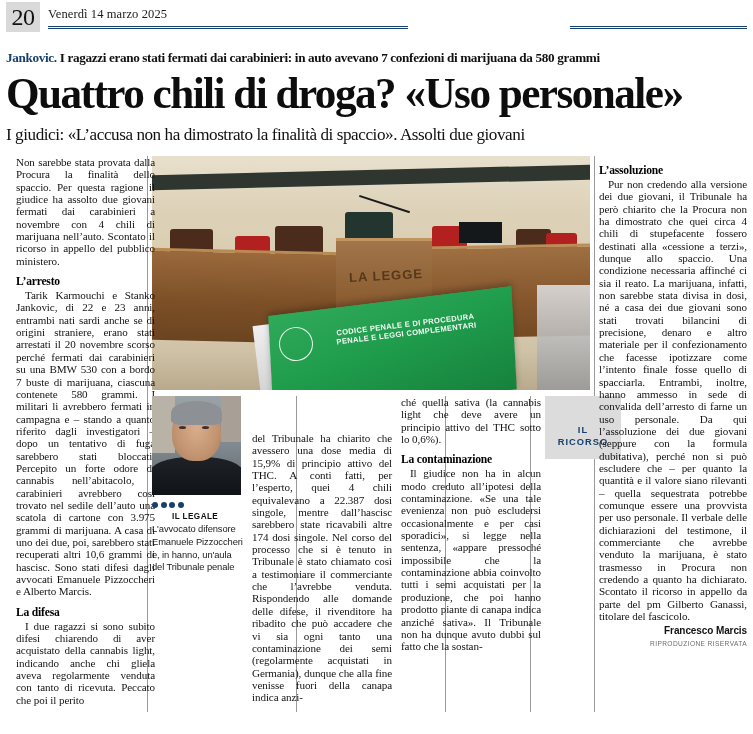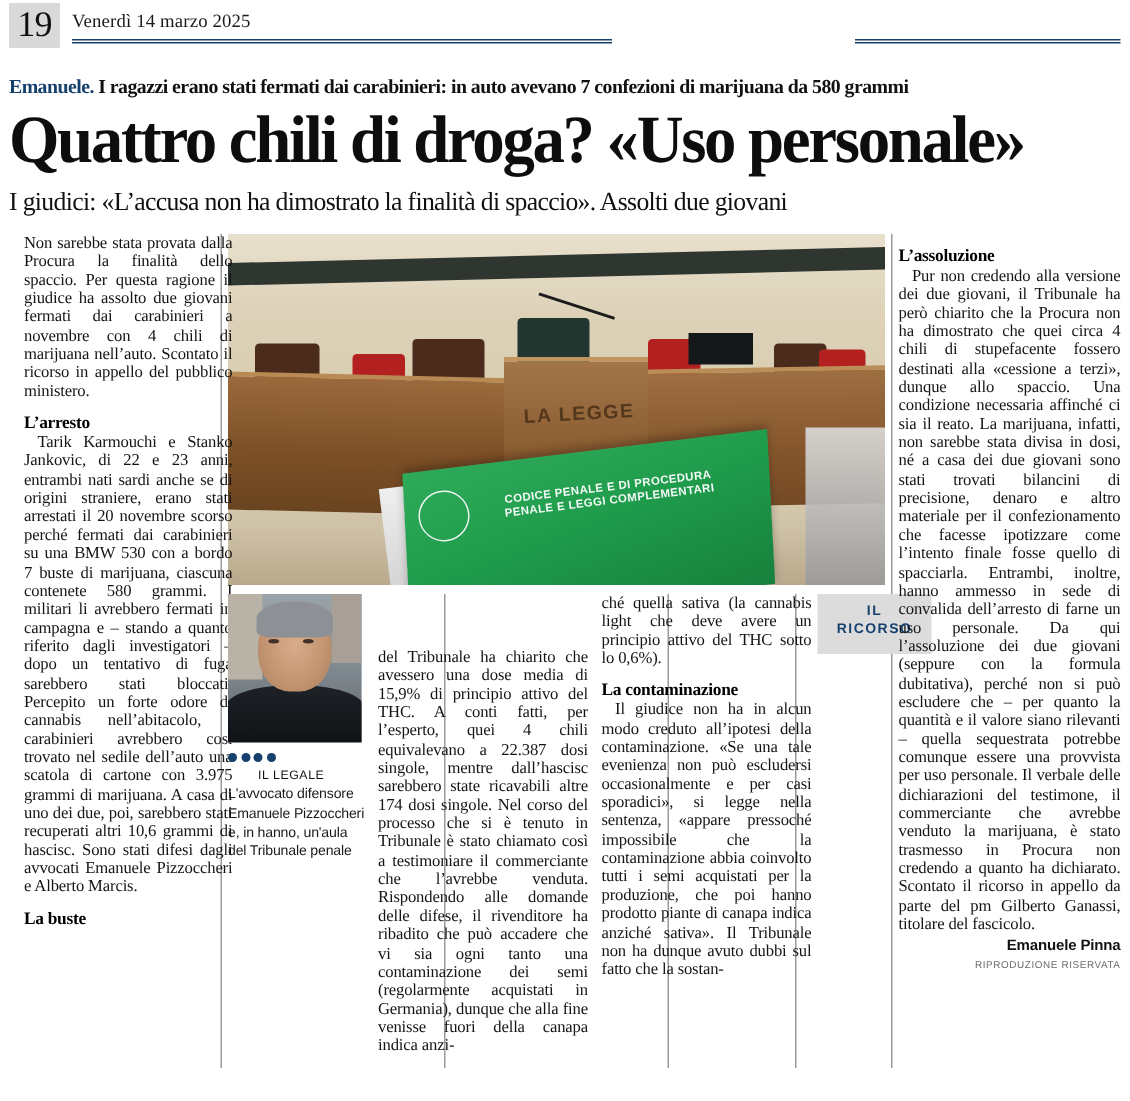--- a/index.html
+++ b/index.html
@@ -382,21 +382,21 @@
     margin-bottom: 4px;
   }
   .caption .dots i {
     display: block;
     width: 6px; height: 6px;
     background: #16406e;
     border-radius: 50%;
   }
   .caption .cap-title {
     font-size: 8.2px;
-    font-weight: 400;
+    font-weight: 700;
     letter-spacing: 0.4px;
     color: #111;
     margin-bottom: 2px;
     padding-left: 20px;
   }
   .caption .cap-text {
     font-size: 9.4px;
     line-height: 12.8px;
     color: #1a1a1a;
     letter-spacing: -0.1px;
@@ -405,21 +405,21 @@
   
   .ricorso {
     position: absolute;
     left: 450px;
     top: 240px;
     width: 74px;
   }
   .ricorso .rbox {
     background: #dcdcdc;
     text-align: center;
-    padding: 5px 4px 11px 4px;
+    padding: 28px 4px 11px 4px;
     font-family: "Liberation Sans", "DejaVu Sans", sans-serif;
     font-size: 9.3px;
     font-weight: 700;
     letter-spacing: 1px;
     line-height: 12px;
     color: #16406e;
   }
   .ricorso .rtext {
     margin-top: 10px;
     font-family: "Liberation Sans", "DejaVu Sans", sans-serif;
@@ -447,28 +447,28 @@
     font-size: 6.6px;
     color: #6b6b6b;
     margin-top: 4px;
     letter-spacing: 0.4px;
   }
 </style>
 </head>
 <body>
 
 <div class="masthead">
-  <div class="page-num-box">19</div>
+  <div class="page-num-box">20</div>
   <div class="date-line">Venerdì 14 marzo 2025</div>
   <div class="rule-left"></div>
   <div class="rule-right"></div>
 </div>
 
 <div class="kicker">
-  <span class="lead">Emanuele.</span>
+  <span class="lead">Jankovic.</span>
   <span class="rest">I ragazzi erano stati fermati dai carabinieri: in auto avevano 7 confezioni di marijuana da 580 grammi</span>
 </div>
 
 <div class="headline">Quattro chili di droga? «Uso personale»</div>
 
 <div class="subhead">I giudici: «L’accusa non ha dimostrato la finalità di spaccio». Assolti due giovani</div>
 
 <div class="content">
 
   <div class="photo-main">
@@ -499,21 +499,22 @@
   <div class="vrule" style="left:296px;top:240px;height:316px;"></div>
   <div class="vrule" style="left:445px;top:240px;height:316px;"></div>
   <div class="vrule" style="left:594px;"></div>
   <div class="vrule" style="left:530px;top:240px;height:316px;"></div>
 
   <div class="col col1">
     <div class="body-text">
       <p>Non sarebbe stata provata dalla Procura la finalità dello spaccio. Per questa ragione il giudice ha assolto due giovani fermati dai carabinieri a novembre con 4 chili di marijuana nell’auto. Scontato il ricorso in appello del pubblico ministero.</p>
       <div class="sub-head-inline">L’arresto</div>
       <p class="indent">Tarik Karmouchi e Stanko Jankovic, di 22 e 23 anni, entrambi nati sardi anche se di origini straniere, erano stati arrestati il 20 novembre scorso perché fermati dai carabinieri su una BMW 530 con a bordo 7 buste di marijuana, ciascuna contenete 580 grammi. I militari li avrebbero fermati in campagna e – stando a quanto riferito dagli investigatori – dopo un tentativo di fuga sarebbero stati bloccati. Percepito un forte odore di cannabis nell’abitacolo, i carabinieri avrebbero così trovato nel sedile dell’auto una scatola di cartone con 3.975 grammi di marijuana. A casa di uno dei due, poi, sarebbero stati recuperati altri 10,6 grammi di hascisc. Sono stati difesi dagli avvocati Emanuele Pizzoccheri e Alberto Marcis.</p>
-      <div class="sub-head-inline">La buste</div>
+      <div class="sub-head-inline">La difesa</div>
+      <p class="indent">I due ragazzi si sono subito difesi chiarendo di aver acquistato della cannabis light, indicando anche chi gliela aveva regolarmente venduta con tanto di ricevuta. Peccato che poi il perito</p>
     </div>
   </div>
 
   <div class="photo-portrait" style="left:152px;top:240px;">
     <div class="bg"></div>
     <div class="bldg"></div>
     <div class="bldg2"></div>
     <div class="body"></div>
     <div class="head"></div>
     <div class="hair"></div>
@@ -551,17 +552,17 @@
       <span>IL</span><br>
       <span>RICORSO</span>
     </div>
   </div>
 
   <div class="col col5">
     <div class="body-text">
       <div class="sub-head-inline">L’assoluzione</div>
       <p class="indent">Pur non credendo alla versione dei due giovani, il Tribunale ha però chiarito che la Procura non ha dimostrato che quei circa 4 chili di stupefacente fossero destinati alla «cessione a terzi», dunque allo spaccio. Una condizione necessaria affinché ci sia il reato. La marijuana, infatti, non sarebbe stata divisa in dosi, né a casa dei due giovani sono stati trovati bilancini di precisione, denaro e altro materiale per il confezionamento che facesse ipotizzare come l’intento finale fosse quello di spacciarla. Entrambi, inoltre, hanno ammesso in sede di convalida dell’arresto di farne un uso personale. Da qui l’assoluzione dei due giovani (seppure con la formula dubitativa), perché non si può escludere che – per quanto la quantità e il valore siano rilevanti – quella sequestrata potrebbe comunque essere una provvista per uso personale. Il verbale delle dichiarazioni del testimone, il commerciante che avrebbe venduto la marijuana, è stato trasmesso in Procura non credendo a quanto ha dichiarato. Scontato il ricorso in appello da parte del pm Gilberto Ganassi, titolare del fascicolo.</p>
     </div>
-    <div class="byline">Emanuele Pinna</div>
+    <div class="byline">Francesco Marcis</div>
     <div class="reproduction">RIPRODUZIONE RISERVATA</div>
   </div>
 
 </div>
 
 </body></html>

